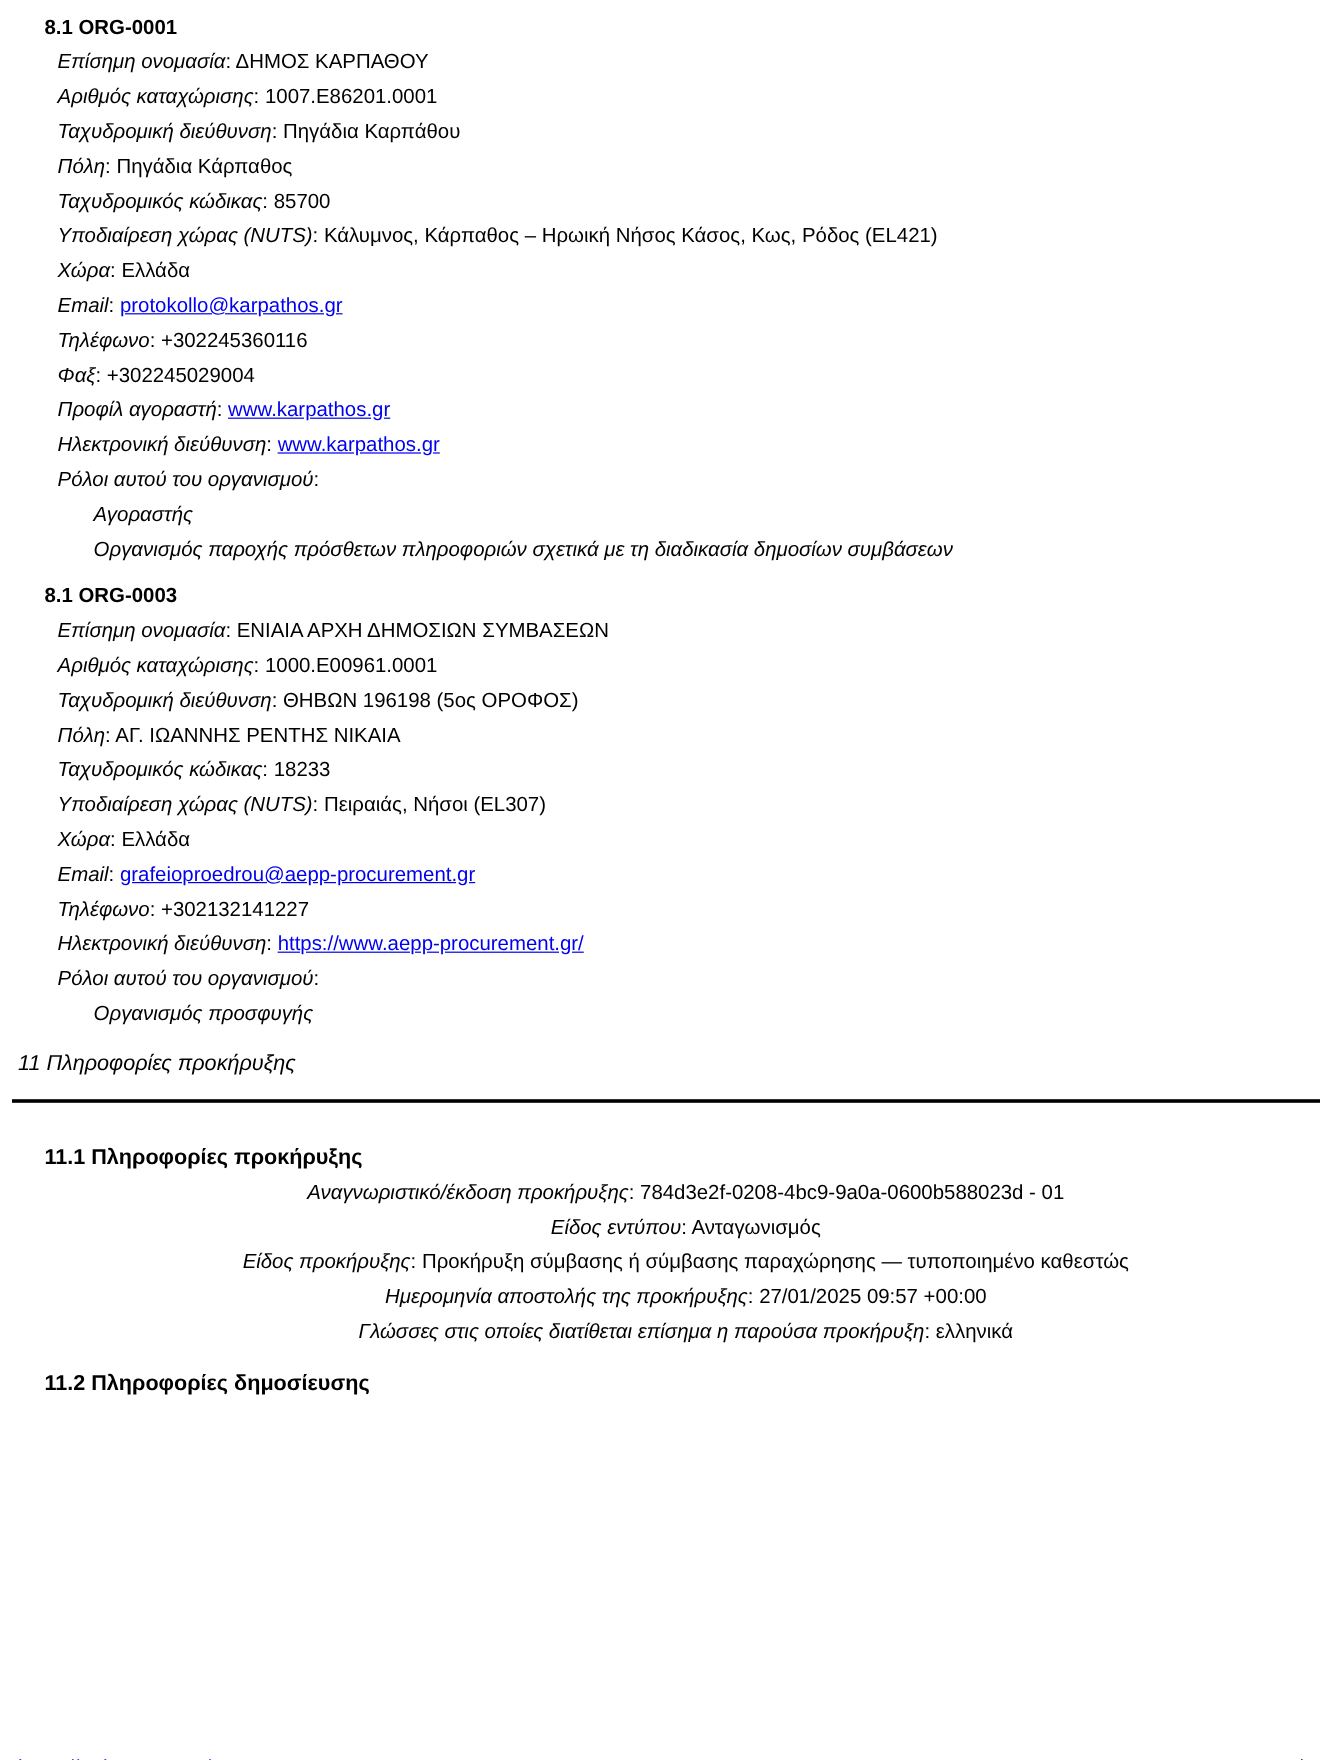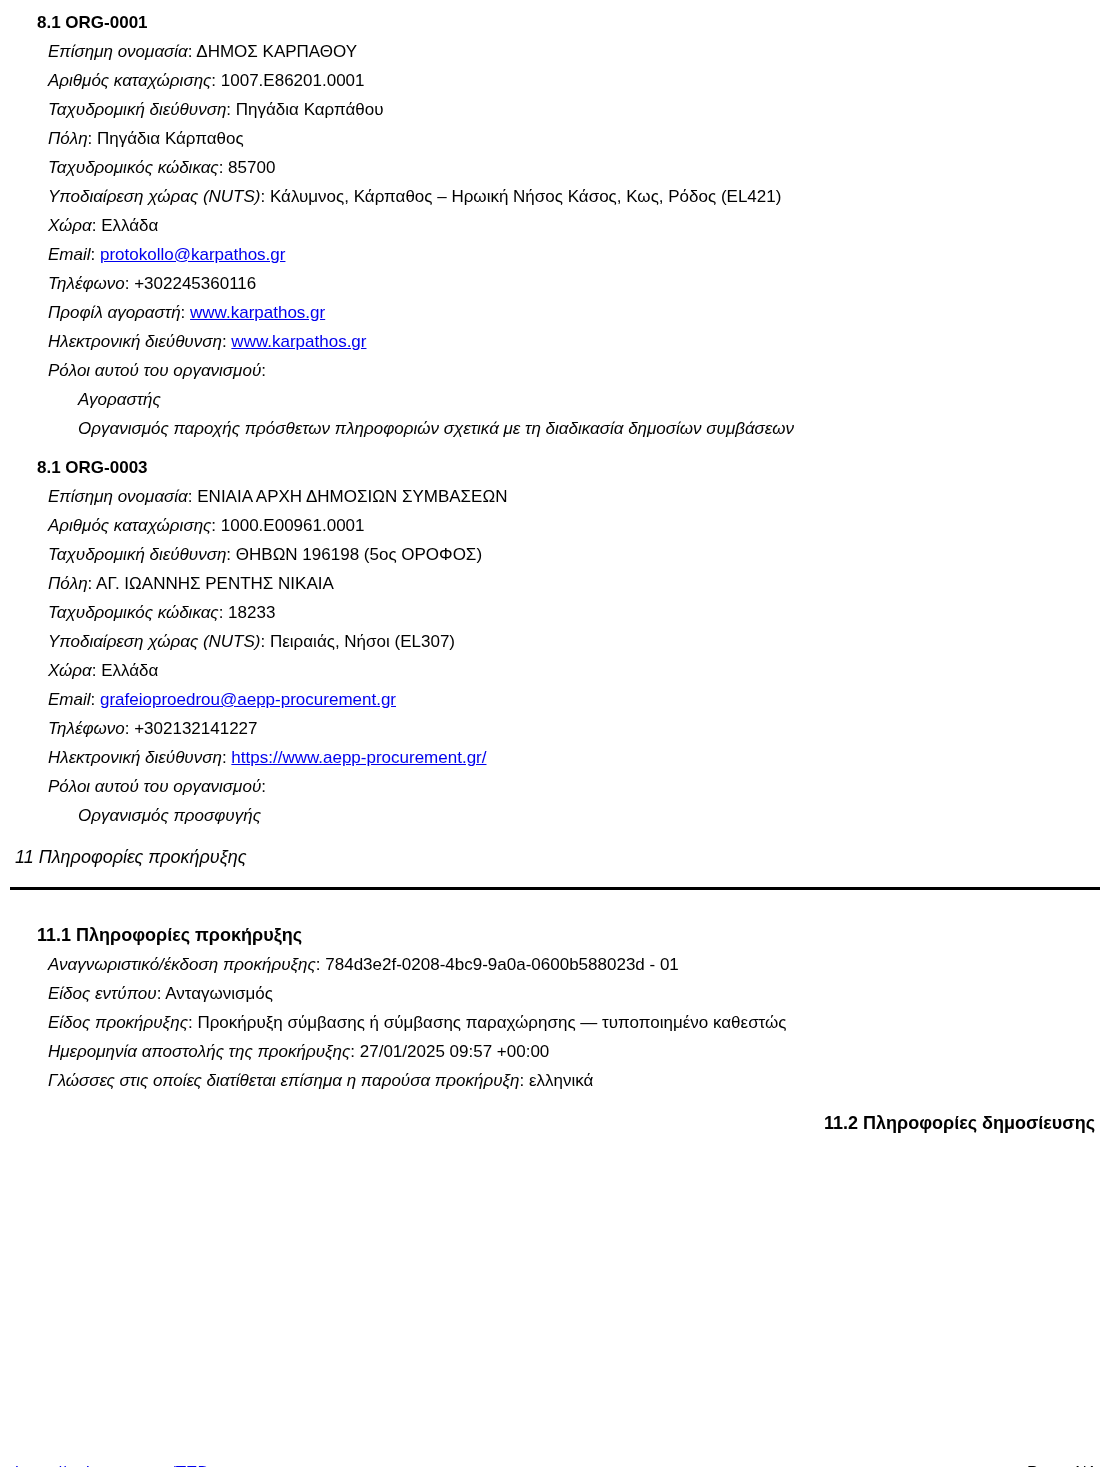--- a/index.html
+++ b/index.html
@@ -36,22 +36,22 @@
     border-top:3px solid #000;
     margin:15px -5px 0 -5px;
     height:0;
   }
   .sub-heading {
     font-weight:bold;
     font-size:18px;
     margin-top:31px;
     margin-left:22px;
   }
-  .sub-heading.second { margin-top:14px;text-align:right; }
-  .notice-fields { margin-left:22px; }
+  .sub-heading.second { margin-top:14px; }
+  .notice-fields { margin-left:22px;text-align:center; }
 
   a.doc-link { color:#0000EE; text-decoration:underline; cursor:pointer; }
 
   .footer {
     position:absolute;
     left:15px; right:15px; top:1458px;
     display:flex;
     justify-content:space-between;
     align-items:baseline;
   }
@@ -67,20 +67,21 @@
           <div class="org-heading">8.1 ORG-0001</div>
           <div class="field-line"><span class="field-label">Επίσημη ονομασία</span><span class="field-sep">: </span><span>ΔΗΜΟΣ ΚΑΡΠΑΘΟΥ</span></div>
           <div class="field-line"><span class="field-label">Αριθμός καταχώρισης</span><span class="field-sep">: </span><span>1007.E86201.0001</span></div>
           <div class="field-line"><span class="field-label">Ταχυδρομική διεύθυνση</span><span class="field-sep">: </span><span>Πηγάδια Καρπάθου</span></div>
           <div class="field-line"><span class="field-label">Πόλη</span><span class="field-sep">: </span><span>Πηγάδια Κάρπαθος</span></div>
           <div class="field-line"><span class="field-label">Ταχυδρομικός κώδικας</span><span class="field-sep">: </span><span>85700</span></div>
           <div class="field-line"><span class="field-label">Υποδιαίρεση χώρας (NUTS)</span><span class="field-sep">: </span><span>Κάλυμνος, Κάρπαθος – Ηρωική Νήσος Κάσος, Κως, Ρόδος (EL421)</span></div>
           <div class="field-line"><span class="field-label">Χώρα</span><span class="field-sep">: </span><span>Ελλάδα</span></div>
           <div class="field-line"><span class="field-label">Email</span><span class="field-sep">: </span><a class="doc-link" href="#">protokollo@karpathos.gr</a></div>
           <div class="field-line"><span class="field-label">Τηλέφωνο</span><span class="field-sep">: </span><span>+302245360116</span></div>
+          <div class="field-line"><span class="field-label">Φαξ</span><span class="field-sep">: </span><span>+302245029004</span></div>
           <div class="field-line"><span class="field-label">Προφίλ αγοραστή</span><span class="field-sep">: </span><a class="doc-link" href="#">www.karpathos.gr</a></div>
           <div class="field-line"><span class="field-label">Ηλεκτρονική διεύθυνση</span><span class="field-sep">: </span><a class="doc-link" href="#">www.karpathos.gr</a></div>
           <div class="field-line"><span class="field-label">Ρόλοι αυτού του οργανισμού</span><span class="field-sep">: </span></div>
           <div class="role-line">Αγοραστής</div>
           <div class="role-line">Οργανισμός παροχής πρόσθετων πληροφοριών σχετικά με τη διαδικασία δημοσίων συμβάσεων</div>
         </section>
         <section class="org-section">
           <div class="org-heading">8.1 ORG-0003</div>
           <div class="field-line"><span class="field-label">Επίσημη ονομασία</span><span class="field-sep">: </span><span>ΕΝΙΑΙΑ ΑΡΧΗ ΔΗΜΟΣΙΩΝ ΣΥΜΒΑΣΕΩΝ</span></div>
           <div class="field-line"><span class="field-label">Αριθμός καταχώρισης</span><span class="field-sep">: </span><span>1000.E00961.0001</span></div>

